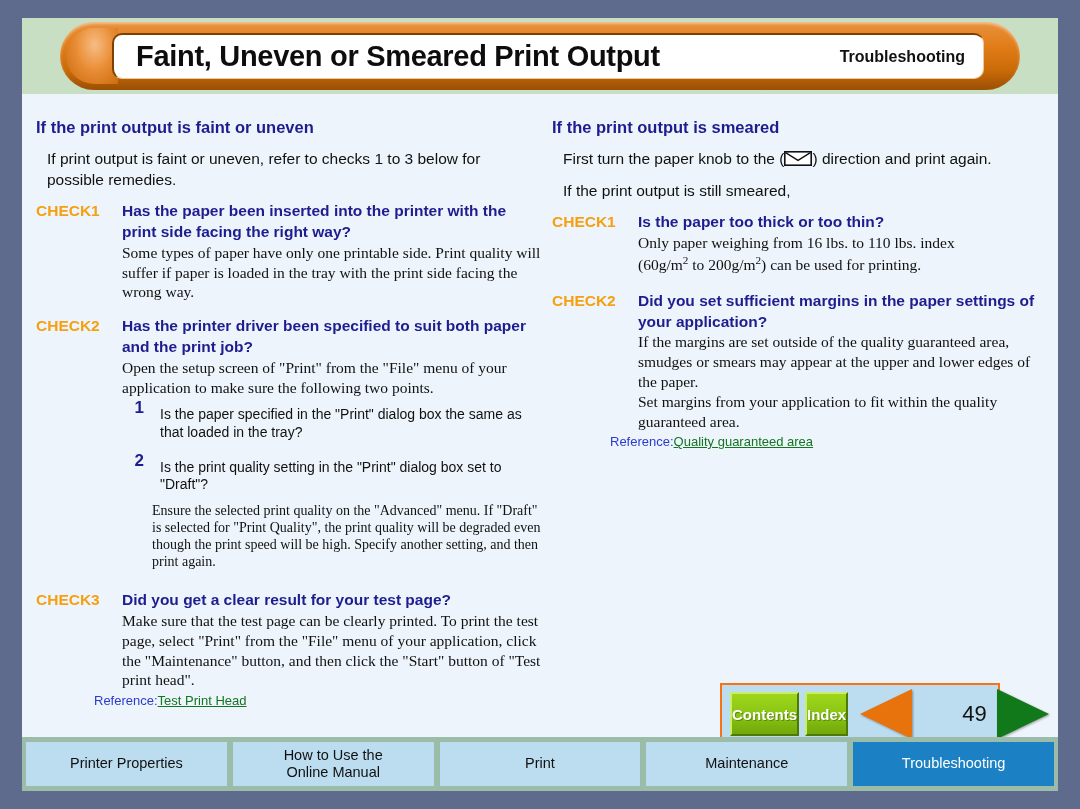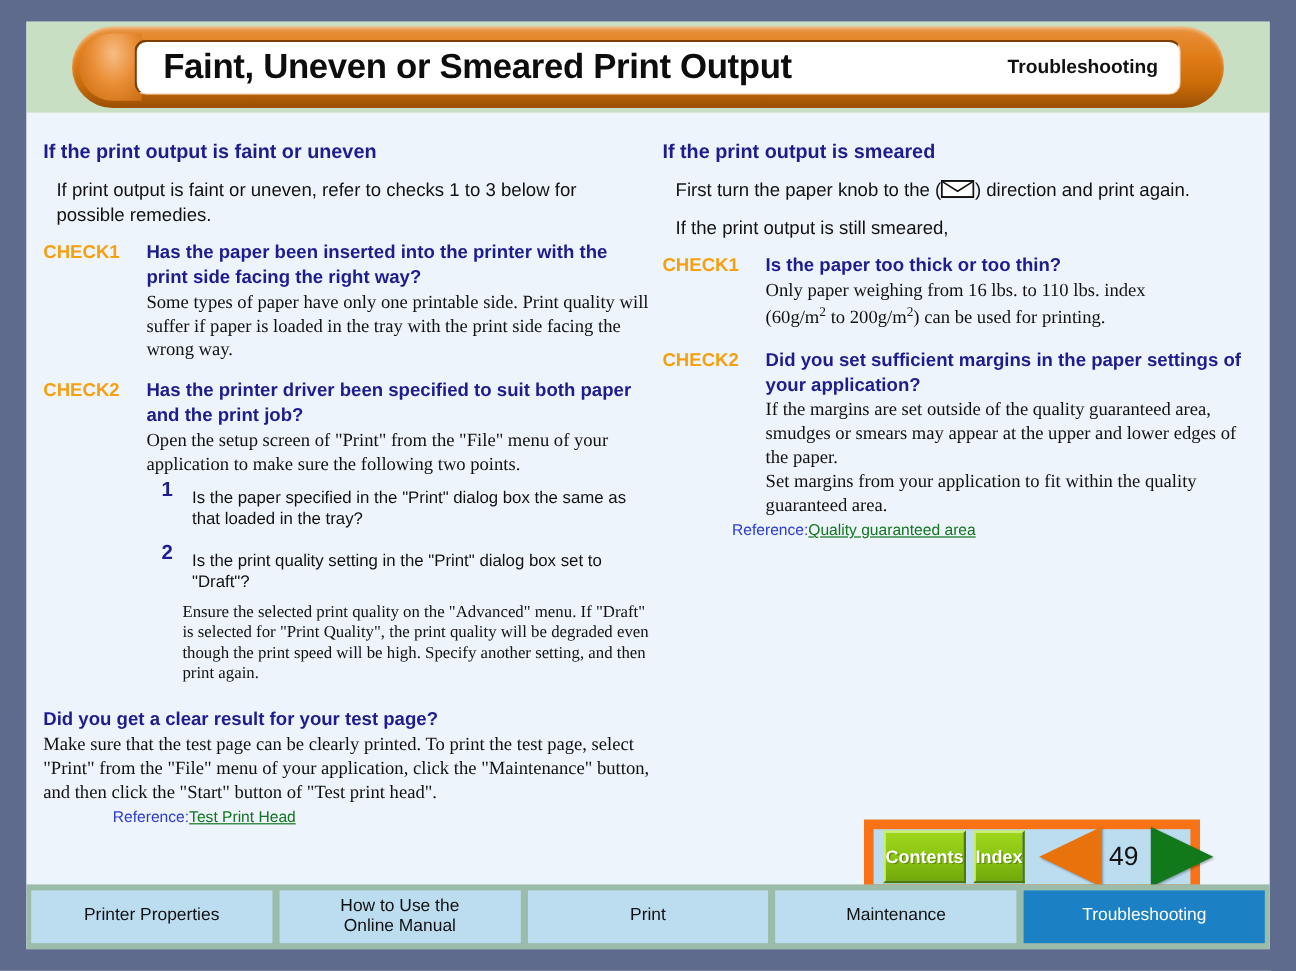--- a/index.html
+++ b/index.html
@@ -180,21 +180,21 @@
   .sup { font-size: 0.72em; vertical-align: super; }
 
   
   .navpanel {
     position: absolute;
     left: 698px;
     top: 589px;
     width: 280px;
     height: 62px;
     background: #bcdcf0;
-    border: 8px solid #f97316;
+    border: 2px solid #f97316;
     box-sizing: border-box;
   }
   .navrow {
     display: flex;
     align-items: center;
     height: 100%;
     padding-left: 8px;
     gap: 6px;
   }
   .greenbtn {
@@ -228,20 +228,21 @@
     border-bottom: 25px solid transparent;
     border-left: 52px solid #12791b;
     margin-left: 4px;
     filter: drop-shadow(1px 1px 1px rgba(0,0,0,0.35));
   }
   .pagenum {
     font-size: 22px;
     color: #111111;
     width: 46px;
     text-align: center;
+    margin-left: 44px;
   }
 
   
   .tabbar {
     position: absolute;
     left: 0;
     top: 719px;
     width: 1036px;
     height: 54px;
     background: #9cbcaa;
@@ -314,20 +315,21 @@
             <div class="numitem-num">2</div>
             <div class="numitem-body">
               <p class="numitem-q">Is the print quality setting in the "Print" dialog box set to "Draft"?</p>
               <p class="serif">Ensure the selected print quality on the "Advanced" menu. If "Draft" is selected for "Print Quality", the print quality will be degraded even though the print speed will be high. Specify another setting, and then print again.</p>
             </div>
           </div>
         </div>
       </div>
 
       <div class="check" style="margin-top:20px;">
+        <div class="check-tag">CHECK3</div>
         <div class="check-body">
           <p class="check-q">Did you get a clear result for your test page?</p>
           <p class="serif">Make sure that the test page can be clearly printed. To print the test page, select "Print" from the "File" menu of your application, click the "Maintenance" button, and then click the "Start" button of "Test print head".</p>
         </div>
       </div>
 
       <div class="reference ref-left">
         <span class="ref-label">Reference:</span><a class="ref-link" href="#">Test Print Head</a>
       </div>
 

